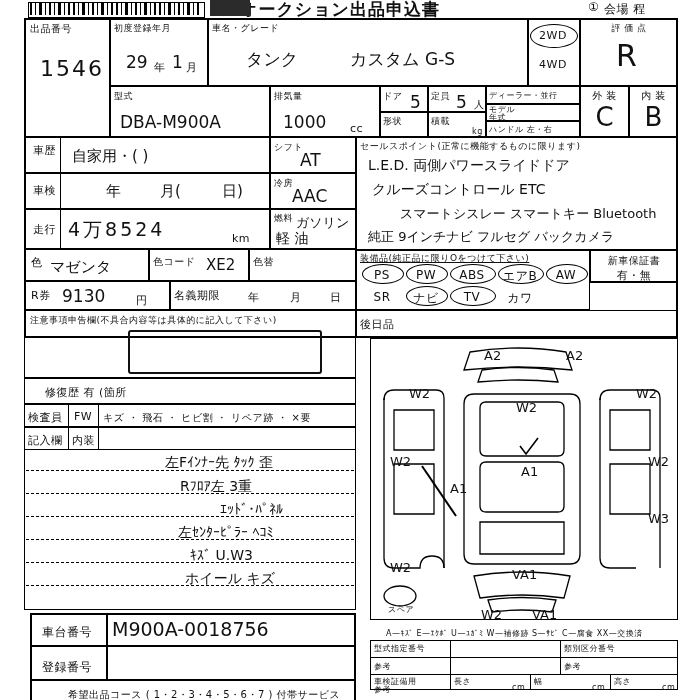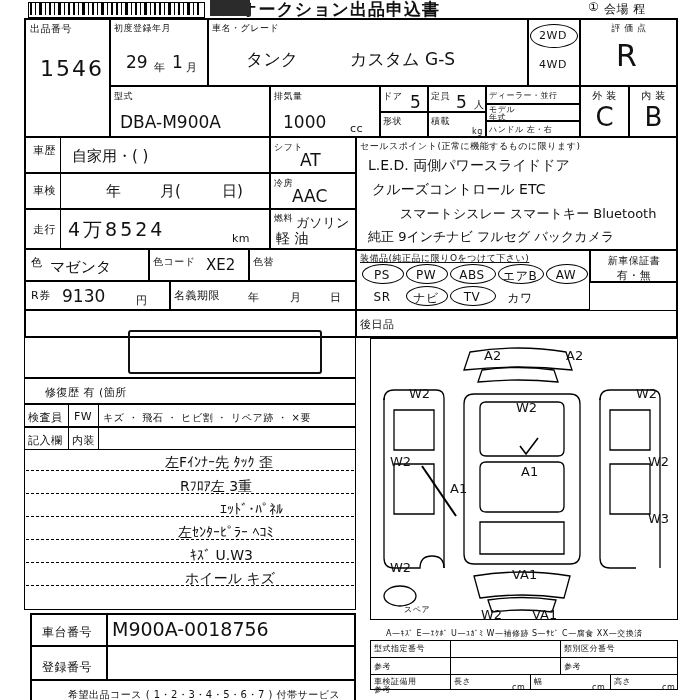--- a/index.html
+++ b/index.html
@@ -227,20 +227,21 @@
   <div class="lbl ctr" style="left:498px;top:290px;width:44px;font-size:12px;">カワ</div>
 
   <div class="bx" style="left:590px;top:250px;width:88px;height:32px;"></div>
   <div class="lbl ctr" style="left:590px;top:254px;width:88px;font-size:10px;">新車保証書</div>
   <div class="lbl ctr" style="left:590px;top:268px;width:88px;font-size:11px;">有・無</div>
   <div class="bx" style="left:356px;top:310px;width:322px;height:28px;"></div>
   <div class="lbl" style="left:360px;top:317px;font-size:11px;">後日品</div>
   <div class="line" style="left:590px;top:282px;width:88px;height:1px;"></div>
 
   <div class="bx" style="left:24px;top:310px;width:332px;height:68px;"></div>
+  <div class="lbl" style="left:30px;top:314px;font-size:9px;">注意事項申告欄(不具合内容等は具体的に記入して下さい)</div>
   <div style="position:absolute;left:128px;top:330px;width:190px;height:40px;border:2px solid #111;border-radius:3px;"></div>
 
   <div class="bx" style="left:24px;top:378px;width:332px;height:26px;"></div>
   <div class="lbl" style="left:45px;top:385px;font-size:11px;">修復歴   有 (箇所</div>
 
   <div class="bx" style="left:24px;top:404px;width:332px;height:23px;"></div>
   <div class="lbl" style="left:28px;top:410px;font-size:11px;">検査員</div>
   <div class="line" style="left:68px;top:404px;width:1px;height:46px;"></div>
   <div class="lbl" style="left:74px;top:410px;font-size:11px;">FW</div>
   <div class="line" style="left:98px;top:404px;width:1px;height:23px;"></div>
@@ -307,21 +308,21 @@
   <div class="hand" style="left:636px;top:386px;font-size:13px;">W2</div>
   <div class="hand" style="left:390px;top:454px;font-size:13px;">W2</div>
   <div class="hand" style="left:450px;top:481px;font-size:13px;">A1</div>
   <div class="hand" style="left:521px;top:464px;font-size:13px;">A1</div>
   <div class="hand" style="left:648px;top:454px;font-size:13px;">W2</div>
   <div class="hand" style="left:648px;top:511px;font-size:13px;">W3</div>
   <div class="hand" style="left:390px;top:560px;font-size:13px;">W2</div>
   <div class="hand" style="left:512px;top:567px;font-size:13px;">VA1</div>
   <div class="hand" style="left:481px;top:607px;font-size:13px;">W2</div>
   <div class="hand" style="left:532px;top:607px;font-size:13px;">VA1</div>
-  <div class="lbl" style="left:404px;top:604px;font-size:8px;">スペア</div>
+  <div class="lbl" style="left:388px;top:604px;font-size:8px;">スペア</div>
 
   <div class="lbl" style="left:386px;top:628px;font-size:8px;">A—ｷｽﾞ  E—ｴｸﾎﾞ  U—ﾕｶﾞﾐ  W—補修跡  S—ｻﾋﾞ  C—腐食  XX—交換済</div>
 
   <div class="bx" style="left:370px;top:640px;width:308px;height:50px;"></div>
   <div class="line" style="left:370px;top:657px;width:308px;height:1px;"></div>
   <div class="line" style="left:370px;top:674px;width:308px;height:1px;"></div>
   <div class="line" style="left:450px;top:640px;width:1px;height:34px;"></div>
   <div class="line" style="left:560px;top:640px;width:1px;height:34px;"></div>
   <div class="line" style="left:450px;top:674px;width:1px;height:16px;"></div>
   <div class="line" style="left:530px;top:674px;width:1px;height:16px;"></div>

